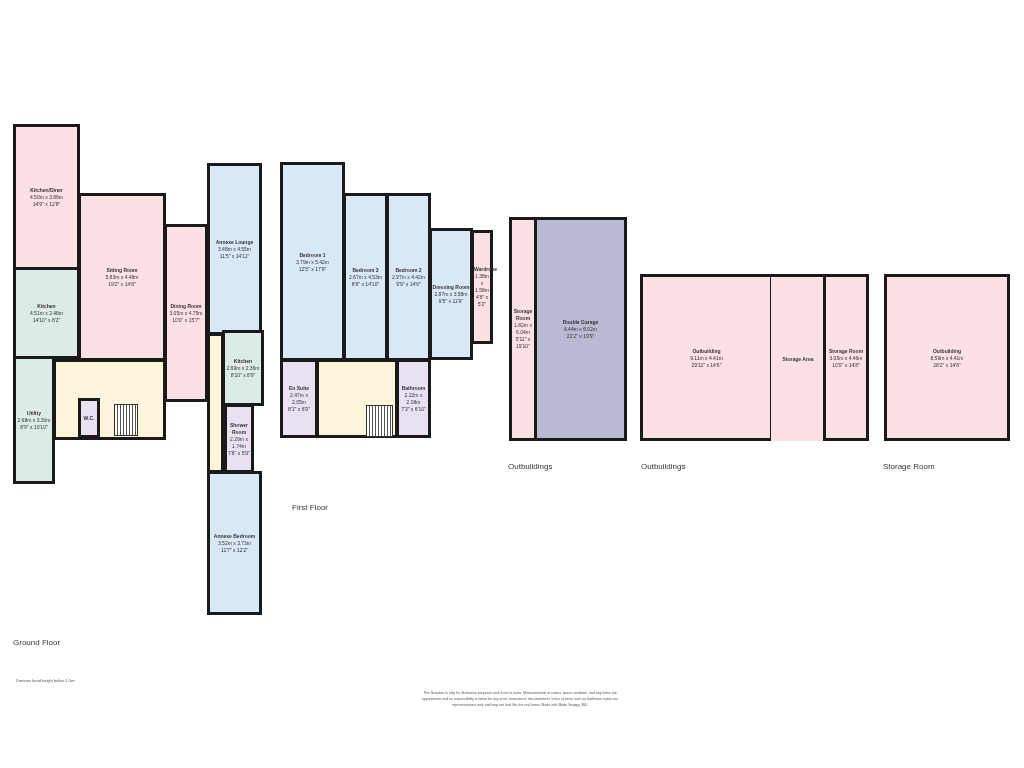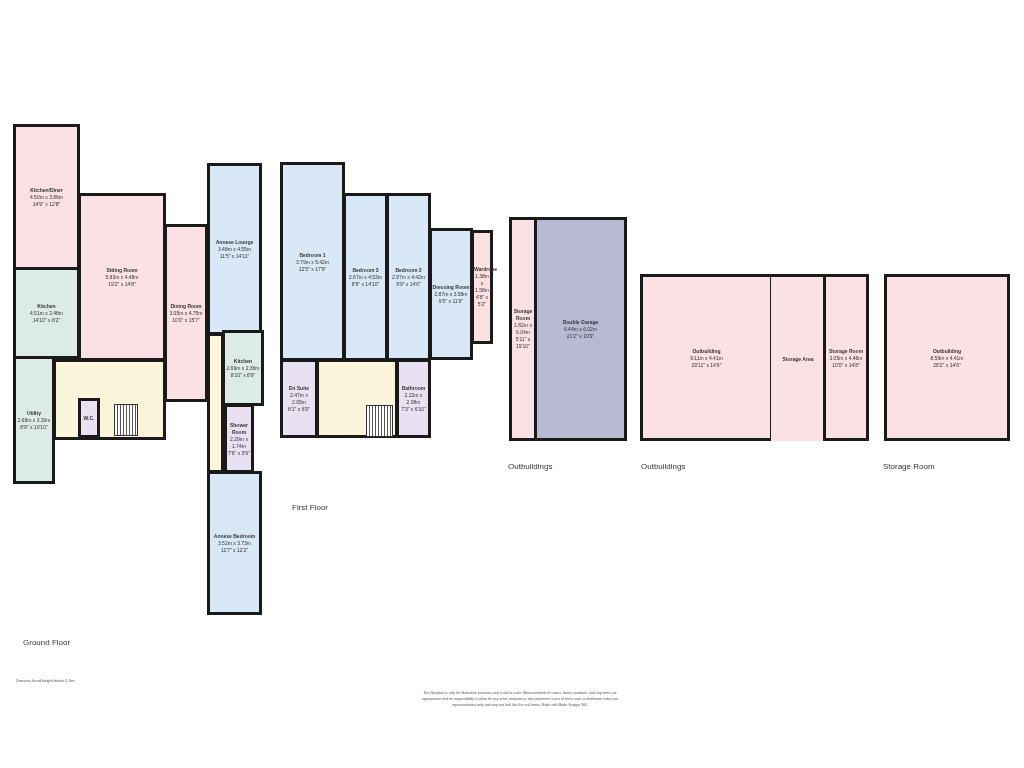--- a/index.html
+++ b/index.html
@@ -86,21 +86,21 @@
         <div>7'6" x 5'9"</div>
       </div>
   </div>
   <div class="room blue" style="left:207px;top:471px;width:55px;height:144px;">
     <div class="lbl">
         <div class="n">Annexe Bedroom</div>
         <div>3.52m x 3.73m</div>
         <div>11'7" x 12'2"</div>
       </div>
   </div>
-  <div class="floorlbl" style="left:23px;top:638px;">Ground Floor</div>
+  <div class="floorlbl" style="left:13px;top:638px;">Ground Floor</div>
   <div class="note" style="left:16px;top:678px;">Denotes head height below 1.5m</div>
 </div>
 
 <div>
   <div class="room blue" style="left:280px;top:162px;width:65px;height:199px;">
     <div class="lbl">
         <div class="n">Bedroom 1</div>
         <div>3.79m x 5.42m</div>
         <div>12'5" x 17'9"</div>
       </div>

